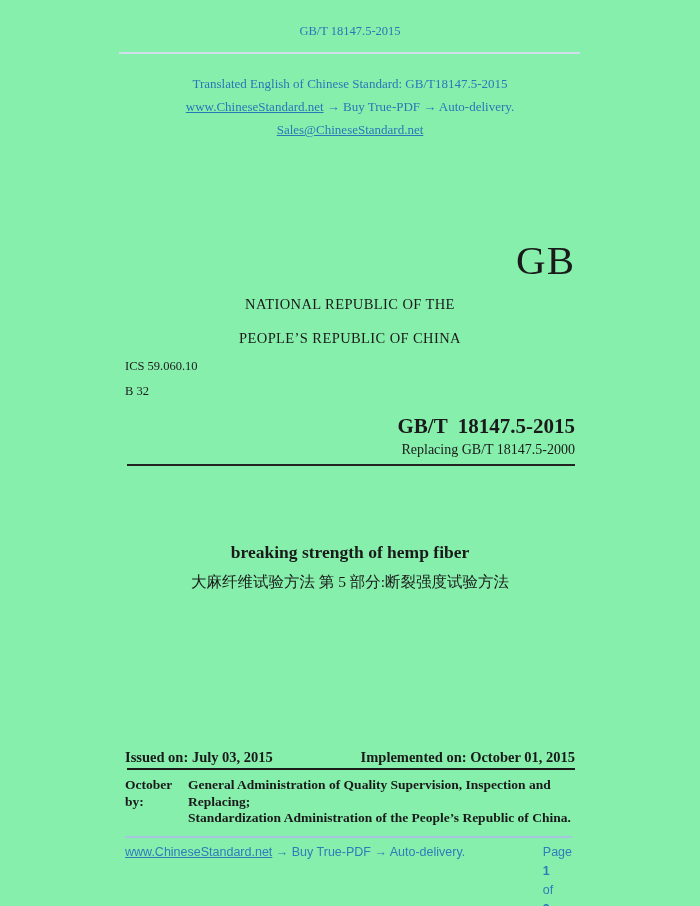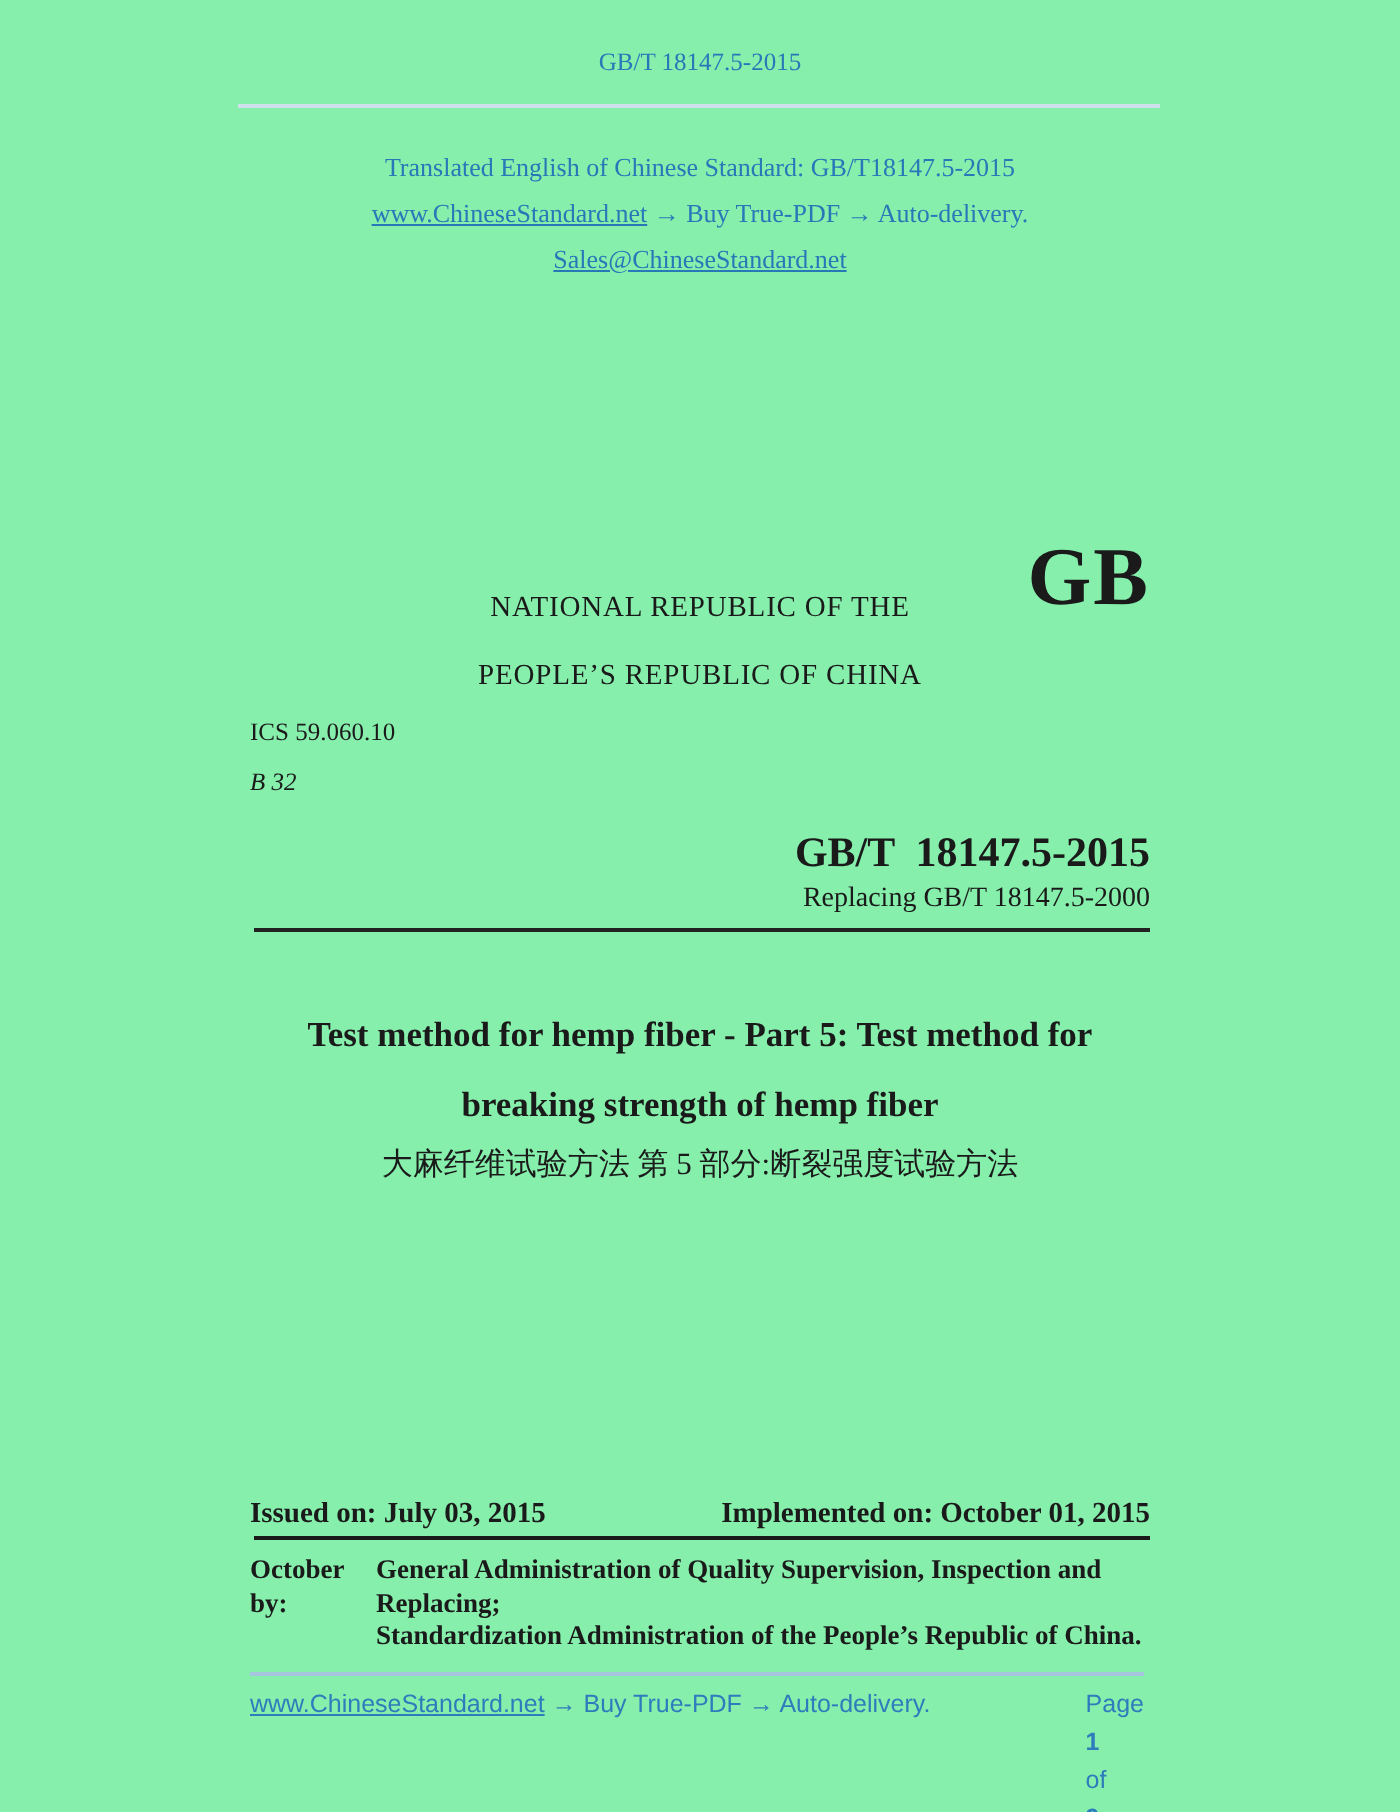--- a/index.html
+++ b/index.html
@@ -20,25 +20,25 @@
   .link { text-decoration: underline; cursor: pointer; }
 
   
   .doc-code { top: 24px; font-size: 12.5px; }
   .hdr-rule { top: 52px; left: 119px; width: 461px; height: 1.5px; background: #CFE0EC; }
   .translated { top: 76px; font-size: 13px; }
   .buy-line { top: 99px; font-size: 13px; }
   .sales-line { top: 122px; font-size: 13px; }
 
   
-  .gb-logo { top: 240px; right: 125px; font-size: 41px; font-weight: 700; line-height: 1; letter-spacing: 1px; margin-top: 28px; }
+  .gb-logo { top: 240px; right: 125px; font-size: 41px; font-weight: 400; line-height: 1; letter-spacing: 1px; }
   .nat1 { top: 296px; font-size: 14.5px; letter-spacing: 0.4px; }
   .nat2 { top: 330px; font-size: 14.5px; letter-spacing: 0.4px; }
   .ics { top: 359px; left: 125px; font-size: 12.5px; }
-  .b32 { top: 384px; left: 125px; font-size: 12.5px; font-style: italic; }
+  .b32 { top: 384px; left: 125px; font-size: 12.5px; }
   .std-code { top: 414px; right: 125px; font-size: 21px; font-weight: 700; white-space: pre; }
   .replacing { top: 442px; right: 125px; font-size: 14px; }
   .thick-rule { top: 464px; left: 127px; width: 448px; height: 2px; background: #222; }
 
   
   .title-en1 { top: 507px; font-size: 17.5px; font-weight: 700; }
   .title-en2 { top: 542px; font-size: 17.5px; font-weight: 700; }
   .title-zh { top: 572px; font-size: 15.5px; }
 
   
@@ -72,21 +72,20 @@
   <div class="abs centered nat1">NATIONAL REPUBLIC OF THE</div>
   <div class="abs centered nat2">PEOPLE’S REPUBLIC OF CHINA</div>
 
   <div class="abs ics">ICS 59.060.10</div>
   <div class="abs b32">B 32</div>
 
   <div class="abs std-code">GB/T  18147.5-2015</div>
   <div class="abs replacing">Replacing GB/T 18147.5-2000</div>
   <div class="rule thick-rule"></div>
 
-  <div class="abs centered title-en1">Test method for hemp fiber - Part 5: Test method for</div>
   <div class="abs centered title-en2">breaking strength of hemp fiber</div>
   <div class="abs centered title-zh">大麻纤维试验方法 第 5 部分:断裂强度试验方法</div>
 
   <div class="abs issued-row">
     <span>Issued on: July 03, 2015</span>
     <span>Implemented on: October 01, 2015</span>
   </div>
   <div class="rule mid-rule"></div>
 
   <div class="abs issued-by">

